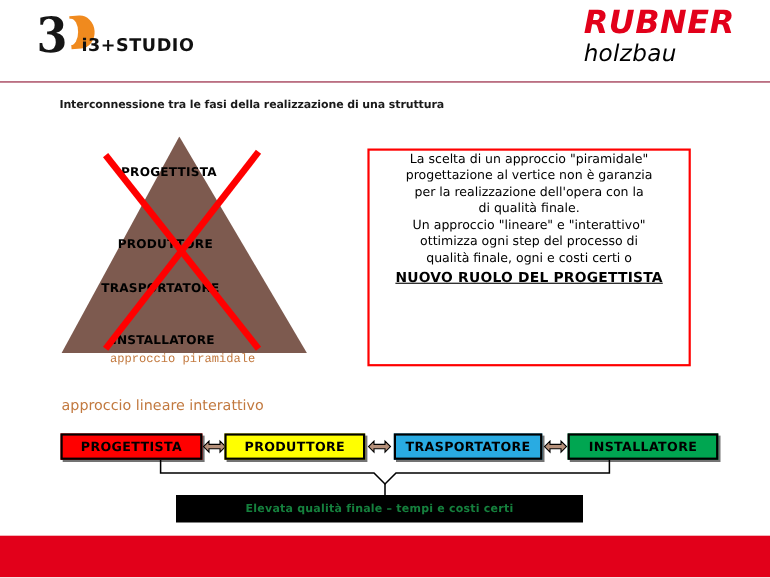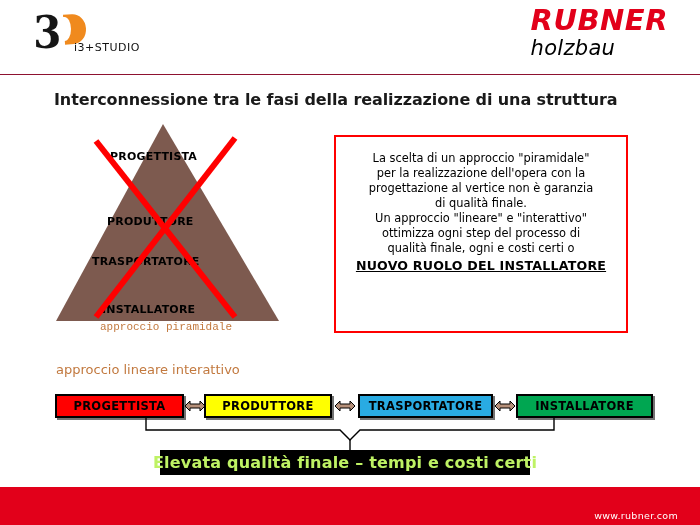--- a/index.html
+++ b/index.html
@@ -52,24 +52,24 @@
     left: 30px;
     top: 7px;
     width: 13px;
     height: 24px;
     background: #ffffff;
     border-radius: 0 50% 50% 0 / 0 50% 50% 0;
   }
   #logo-i3 .studio-text {
     position: absolute;
     left: 46px;
-    top: 31px;
-    font-family: "DejaVu Sans", sans-serif;
-    font-weight: normal;
-    font-size: 11px;
+    top: 21px;
+    font-family: "DejaVu Sans", sans-serif;
+    font-weight: bold;
+    font-size: 16px;
     letter-spacing: 0.5px;
     color: #111111;
   }
 
   #logo-rubner {
     position: absolute;
     right: 32px;
     top: 6px;
     text-align: left;
     line-height: 1;
@@ -99,21 +99,21 @@
     background: #8E1230;
   }
 
   
   #slide-title {
     position: absolute;
     left: 54px;
     top: 90px;
     font-family: "DejaVu Sans", sans-serif;
     font-weight: bold;
-    font-size: 16px;
+    font-size: 10px;
     color: #1a1a1a;
     letter-spacing: -0.1px;
     white-space: nowrap;
   }
 
   
   #pyramid-group {
     position: absolute;
     left: 52px;
     top: 124px;
@@ -162,21 +162,21 @@
   
   #info-box {
     position: absolute;
     left: 334px;
     top: 135px;
     width: 294px;
     height: 198px;
     border: 2px solid #FF0000;
     box-sizing: border-box;
     background: #ffffff;
-    padding: 14px 8px 0 8px;
+    padding: 0 8px 0 8px;
   }
   #info-box .line {
     font-family: "DejaVu Sans", sans-serif;
     font-size: 11.4px;
     color: #000000;
     text-align: center;
     line-height: 1.32;
     white-space: nowrap;
   }
   #info-box .line.emphasis {
@@ -262,39 +262,39 @@
     left: 160px;
     top: 450px;
     width: 370px;
     height: 25px;
     background: #000000;
     display: flex;
     align-items: center;
     justify-content: center;
     font-family: "DejaVu Sans", sans-serif;
     font-weight: bold;
-    font-size: 16px;
-    color: #bef264;
+    font-size: 10px;
+    color: #15803d;
     letter-spacing: 0.2px;
     white-space: nowrap;
   }
 
   
   #footer-bar {
     position: absolute;
     left: 0;
     top: 487px;
     width: 700px;
     height: 38px;
     background: #E2001A;
   }
   #footer-url {
     position: absolute;
     right: 22px;
-    top: 510px;
+    top: 476px;
     font-family: "DejaVu Sans", sans-serif;
     font-size: 9.5px;
     color: #ffffff;
     letter-spacing: 0.3px;
   }
 </style>
 </head>
 <body>
 
 <div id="slide">
@@ -329,27 +329,27 @@
     <svg id="pyramid-cross" viewBox="0 0 232 198">
       <line x1="44" y1="17" x2="183" y2="193" stroke="#FF0000" stroke-width="6"></line>
       <line x1="183" y1="14" x2="44" y2="193" stroke="#FF0000" stroke-width="6"></line>
     </svg>
 
     <span id="pyramid-caption">approccio piramidale</span>
   </div>
 
   <div id="info-box">
     <div class="line">La scelta di un approccio "piramidale"</div>
+    <div class="line">progettazione al vertice non è garanzia</div>
     <div class="line">per la realizzazione dell'opera con la</div>
-    <div class="line">progettazione al vertice non è garanzia</div>
     <div class="line">di qualità finale.</div>
     <div class="line">Un approccio "lineare" e "interattivo"</div>
     <div class="line">ottimizza ogni step del processo di</div>
     <div class="line">qualità finale, ogni e costi certi o</div>
-    <div class="line emphasis">NUOVO RUOLO DEL INSTALLATORE</div>
+    <div class="line emphasis">NUOVO RUOLO DEL PROGETTISTA</div>
   </div>
 
   <div id="chain-caption">approccio lineare interattivo</div>
 
   <div class="chain-box" id="chain-box-progettista">
     <span>PROGETTISTA</span>
   </div>
 
   <svg class="chain-arrow" id="chain-arrow-1" viewBox="0 0 22 16">
     <path d="M1 8 L6 3 L6 6 L16 6 L16 3 L21 8 L16 13 L16 10 L6 10 L6 13 Z" fill="#B5907A" stroke="#000000" stroke-width="1"></path>

